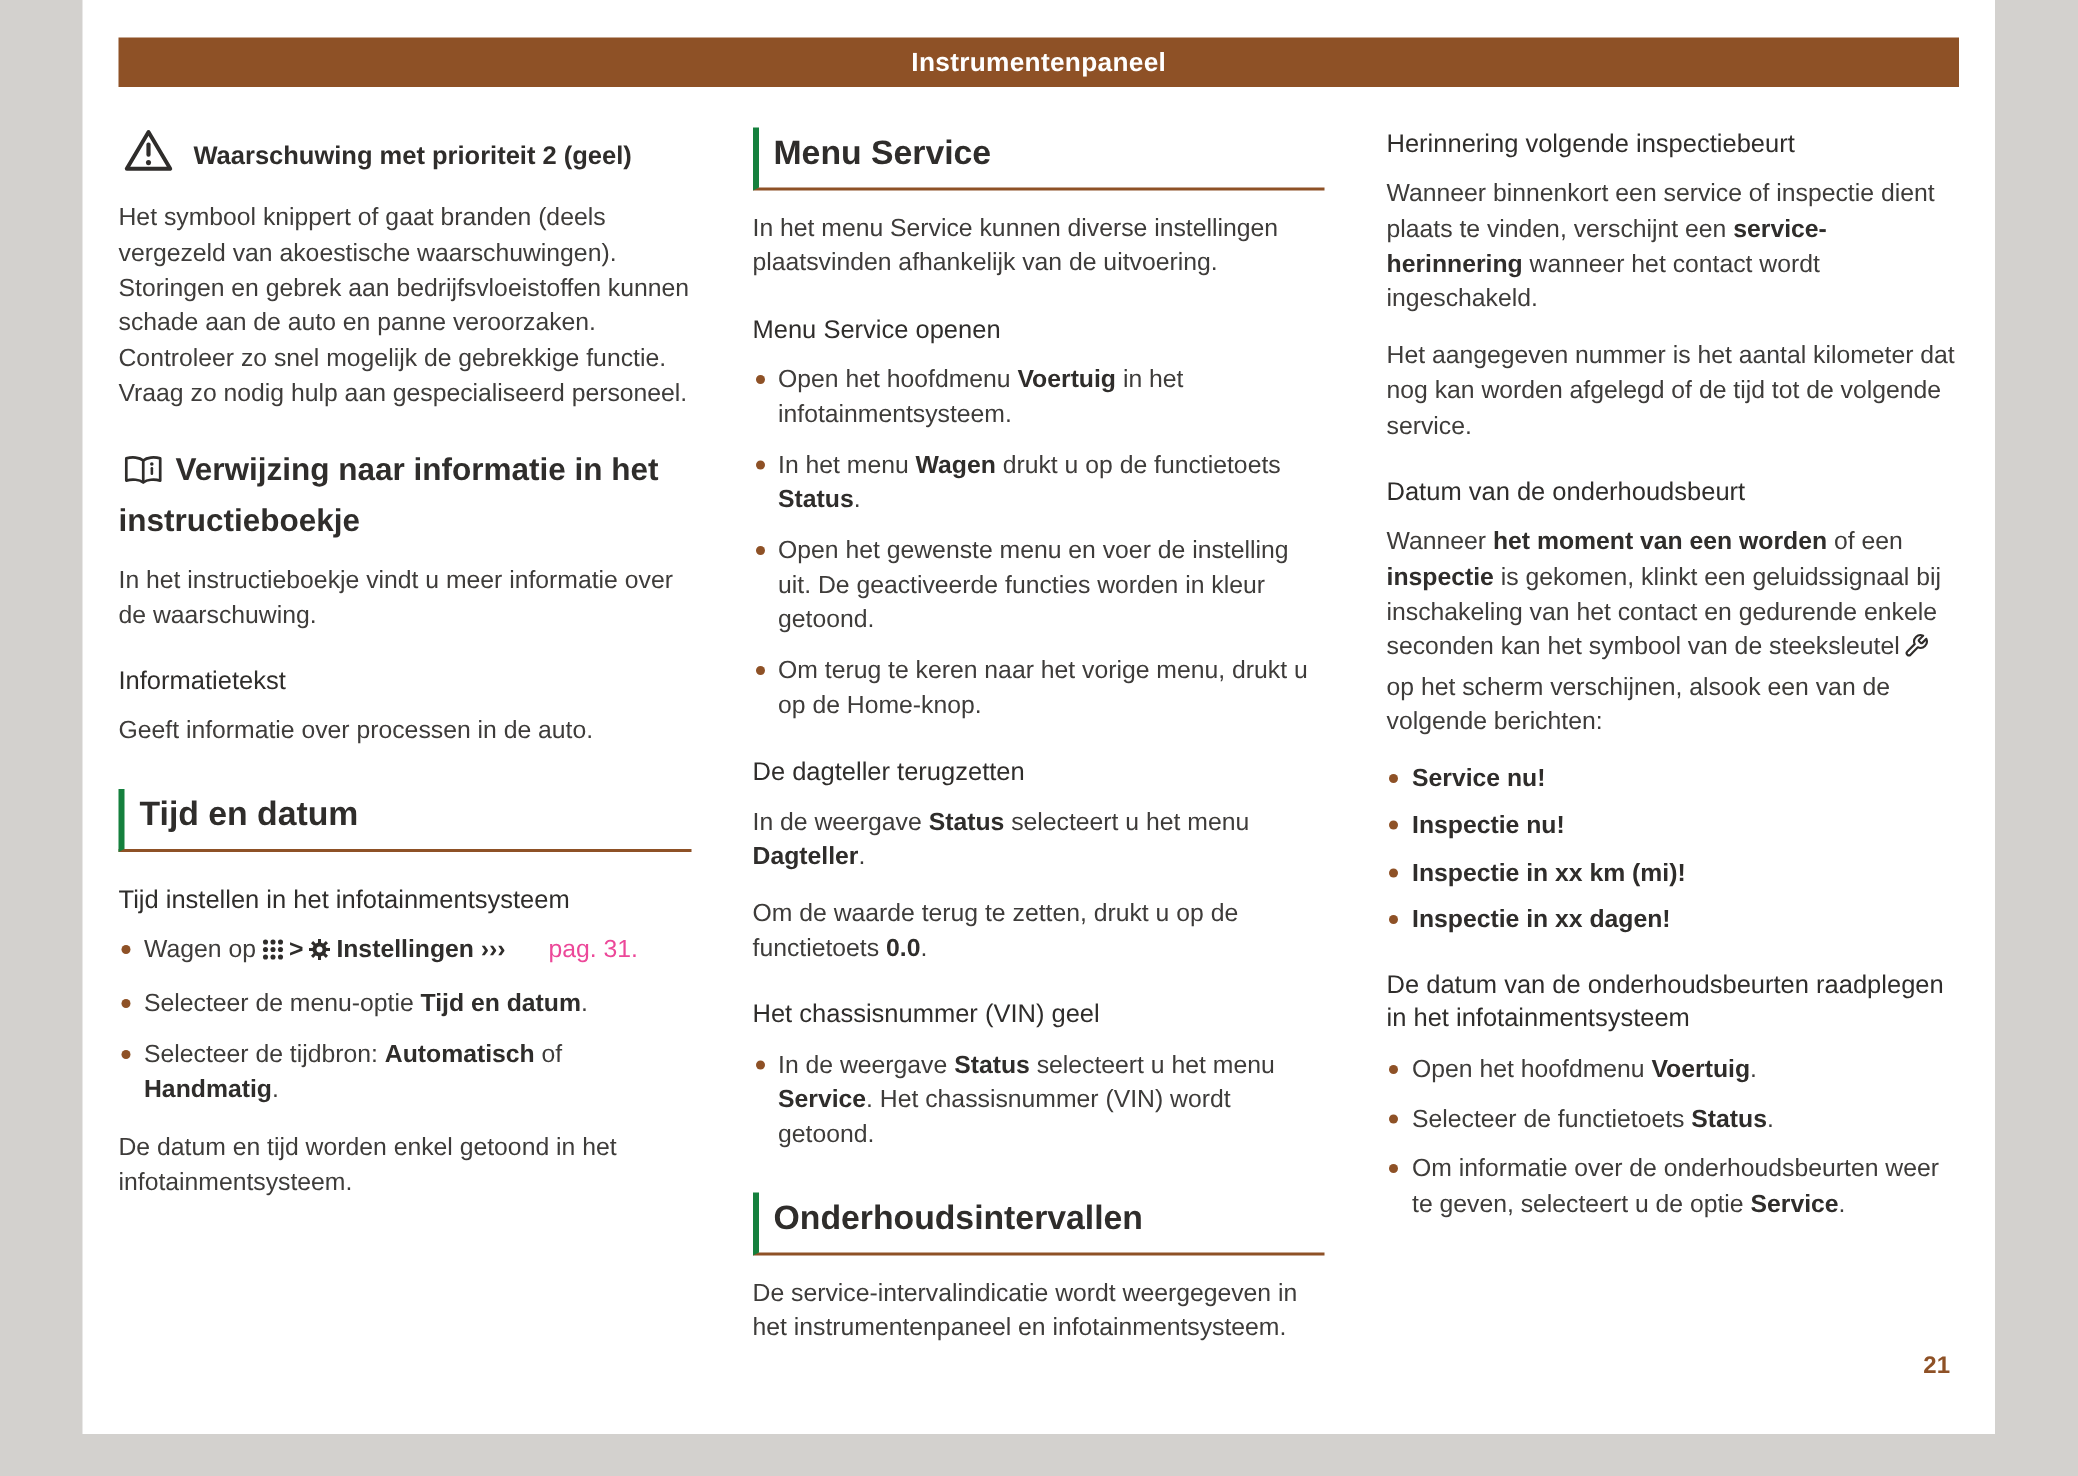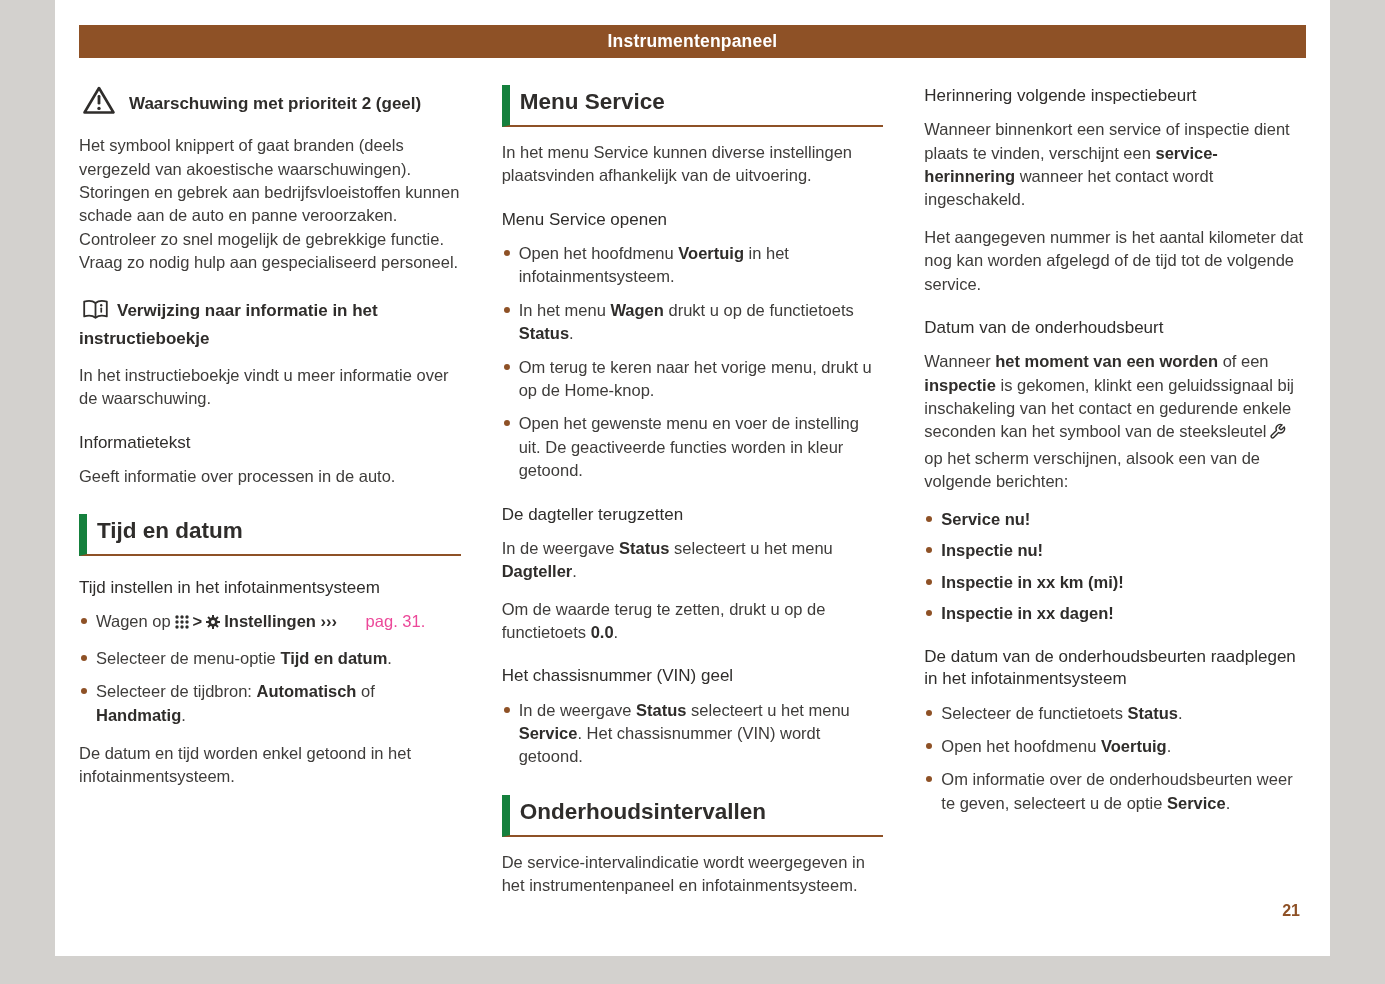--- a/index.html
+++ b/index.html
@@ -31,35 +31,35 @@
   .col { flex: 1; min-width: 0; color: #3e3c3a; font-size: 16.5px; line-height: 1.42; }
 
   p { margin: 0 0 14px 0; }
   .b { font-weight: bold; color: #2f2d2b; }
   .accent { color: #8e5126; }
 
   h2.section-h {
     font-size: 22.5px; font-weight: bold; color: #2f2d2b;
     margin: 26px 0 14px 0;
     padding: 1px 0 7px 10px;
-    border-left: 8px solid #15803d;
+    border-left: 4px solid #15803d;
     border-bottom: 2px solid #8e5126;
   }
   h2.first { margin-top: 2px; }
   h4.sub-h {
     font-size: 17px; font-weight: normal; color: #2f2d2b;
     margin: 21px 0 11px 0; line-height: 1.3;
   }
   .icon-head {
     display: flex; align-items: center; gap: 10px;
     font-size: 17px; font-weight: bold; color: #2f2d2b;
     margin: 2px 0 12px 0;
   }
   .ref-head {
-    font-size: 17px; font-weight: bold; color: #2f2d2b;
+    font-size: 21px; font-weight: bold; color: #2f2d2b;
     margin: 24px 0 12px 0; line-height: 1.45;
   }
   .ref-head .inline-icon { margin-right: 8px; vertical-align: -4px; }
 
   ul.bullets { list-style: none; margin: 0 0 15px 0; padding: 0; }
   ul.bullets li {
     position: relative; padding-left: 17px; margin-bottom: 10px;
   }
   ul.bullets li::before {
     content: ""; position: absolute; left: 2px; top: 8px;
@@ -155,22 +155,22 @@
       </div>
 
       <div class="col">
         <h2 class="section-h first">Menu Service</h2>
         <p>In het menu Service kunnen diverse instellingen plaatsvinden afhankelijk van de uitvoering.</p>
 
         <h4 class="sub-h">Menu Service openen</h4>
         <ul class="bullets">
           <li>Open het hoofdmenu <span class="b">Voertuig</span> in het infotainmentsysteem.</li>
           <li>In het menu <span class="b">Wagen</span> drukt u op de functietoets <span class="b">Status</span>.</li>
+          <li>Open het gewenste menu en voer de instelling uit. De geactiveerde functies worden in kleur getoond.</li>
           <li>Om terug te keren naar het vorige menu, drukt u op de Home-knop.</li>
-          <li>Open het gewenste menu en voer de instelling uit. De geactiveerde functies worden in kleur getoond.</li>
         </ul>
 
         <h4 class="sub-h">De dagteller terugzetten</h4>
         <p>In de weergave <span class="b">Status</span> selecteert u het menu <span class="b">Dagteller</span>.</p>
         <p>Om de waarde terug te zetten, drukt u op de functietoets <span class="b">0.0</span>.</p>
 
         <h4 class="sub-h">Het chassisnummer (VIN) geel</h4>
         <ul class="bullets">
           <li>In de weergave <span class="b">Status</span> selecteert u het menu <span class="b">Service</span>. Het chassisnummer (VIN) wordt getoond.</li>
         </ul>
@@ -191,22 +191,22 @@
 
         <ul class="bullets tight">
           <li class="b">Service nu!</li>
           <li class="b">Inspectie nu!</li>
           <li class="b">Inspectie in xx km (mi)!</li>
           <li class="b">Inspectie in xx dagen!</li>
         </ul>
 
         <h4 class="sub-h">De datum van de onderhoudsbeurten raadplegen in het infotainmentsysteem</h4>
         <ul class="bullets">
+          <li>Open het hoofdmenu <span class="b">Voertuig</span>.</li>
           <li>Selecteer de functietoets <span class="b">Status</span>.</li>
-          <li>Open het hoofdmenu <span class="b">Voertuig</span>.</li>
           <li>Om informatie over de onderhoudsbeurten weer te geven, selecteert u de optie <span class="b">Service</span>.</li>
         </ul>
       </div>
 
     </div>
 
     <div class="page-number">21</div>
   </div>
 </div>
 

